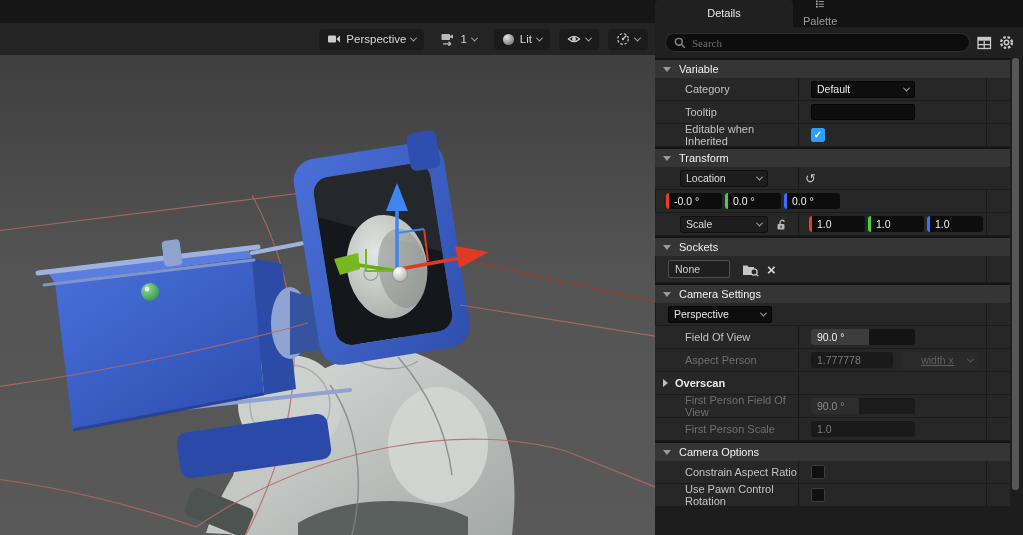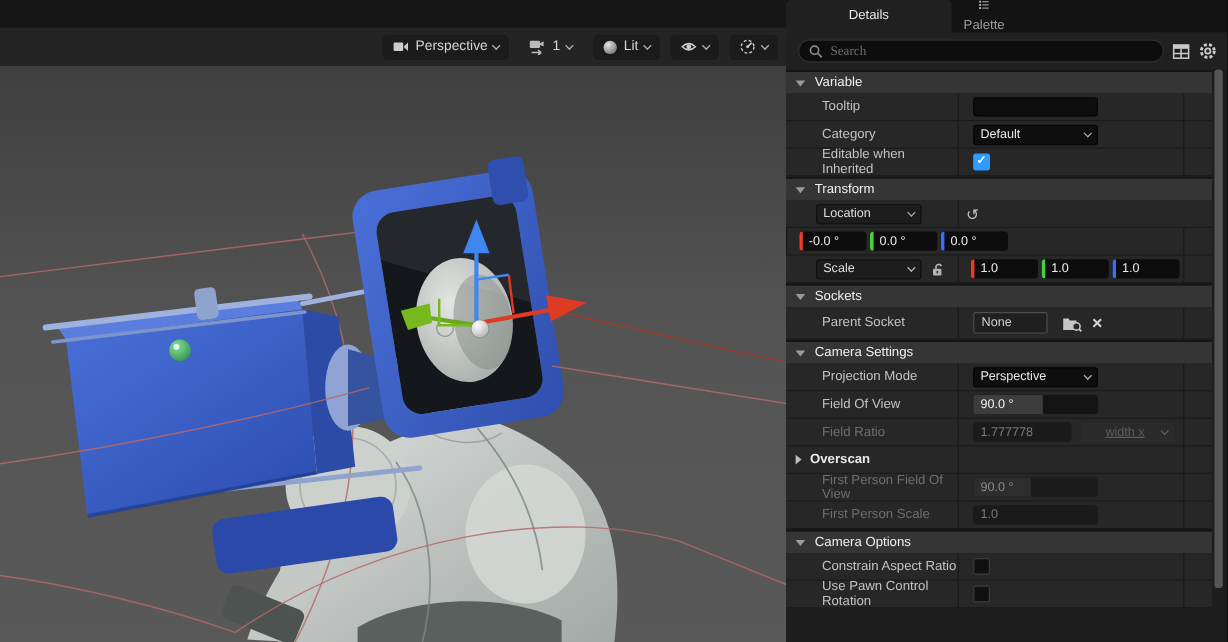--- a/index.html
+++ b/index.html
@@ -314,37 +314,37 @@
     </div>
 
     <div class="dp-body">
 
       <div class="sec-h">
         <i class="tri-d"></i>
         <span>Variable</span>
       </div>
       <div class="row">
         <div class="rname">
-            <span>Tooltip</span>
-          </div>
-        <div class="rval">
-            <div class="tin w104"></div>
-          </div>
-        <div class="rreset"></div>
-      </div>
-      <div class="row">
-        <div class="rname">
             <span>Category</span>
           </div>
         <div class="rval">
           <div class="combo">
             <span class="cv">Default</span>
             <i class="chev"></i>
           </div>
         </div>
+        <div class="rreset"></div>
+      </div>
+      <div class="row">
+        <div class="rname">
+            <span>Tooltip</span>
+          </div>
+        <div class="rval">
+            <div class="tin w104"></div>
+          </div>
         <div class="rreset"></div>
       </div>
       <div class="row">
         <div class="rname">
             <span>Editable when Inherited</span>
           </div>
         <div class="rval">
           <div class="checkbox checked">
             <span class="tick">✓</span>
           </div>
@@ -411,43 +411,37 @@
             </div>
         </div>
         <div class="rreset"></div>
       </div>
 
       <div class="sec-h">
         <i class="tri-d"></i>
         <span>Sockets</span>
       </div>
       <div class="row tall">
-        <div class="rname">
-            <span>Parent Socket</span>
-          </div>
         <div class="rval">
           <div class="socketbox">None</div>
           <svg width="17" height="15" viewBox="0 0 17 15" style="margin-left:8px">
             <path d="M1 3.5 h4.5 l1 1.5 H12 v8 H1 Z" fill="#c5c5c5"></path>
             <circle cx="12" cy="10" r="3.1" fill="#272727" stroke="#c5c5c5" stroke-width="1.3"></circle>
             <line x1="14.3" y1="12.3" x2="16.2" y2="14.2" stroke="#c5c5c5" stroke-width="1.4"></line>
           </svg>
           <span class="clear-x">×</span>
         </div>
         <div class="rreset"></div>
       </div>
 
       <div class="sec-h">
         <i class="tri-d"></i>
         <span>Camera Settings</span>
       </div>
       <div class="row">
-        <div class="rname">
-            <span>Projection Mode</span>
-          </div>
         <div class="rval">
           <div class="combo">
             <span class="cv">Perspective</span>
             <i class="chev"></i>
           </div>
         </div>
         <div class="rreset"></div>
       </div>
       <div class="row">
         <div class="rname">
@@ -456,21 +450,21 @@
         <div class="rval">
           <div class="slider">
             <div class="fill"></div>
             <span class="sval">90.0 °</span>
           </div>
         </div>
         <div class="rreset"></div>
       </div>
       <div class="row">
         <div class="rname">
-            <span class="dim">Field Ratio</span>
+            <span class="dim">Aspect Person</span>
           </div>
         <div class="rval">
           <div class="tin w82 dis">1.777778</div>
           <div class="combo dis" style="margin-left:4px">
             <span class="cv" style="text-align:center">width x</span>
             <i class="chev"></i>
           </div>
         </div>
         <div class="rreset"></div>
       </div>

